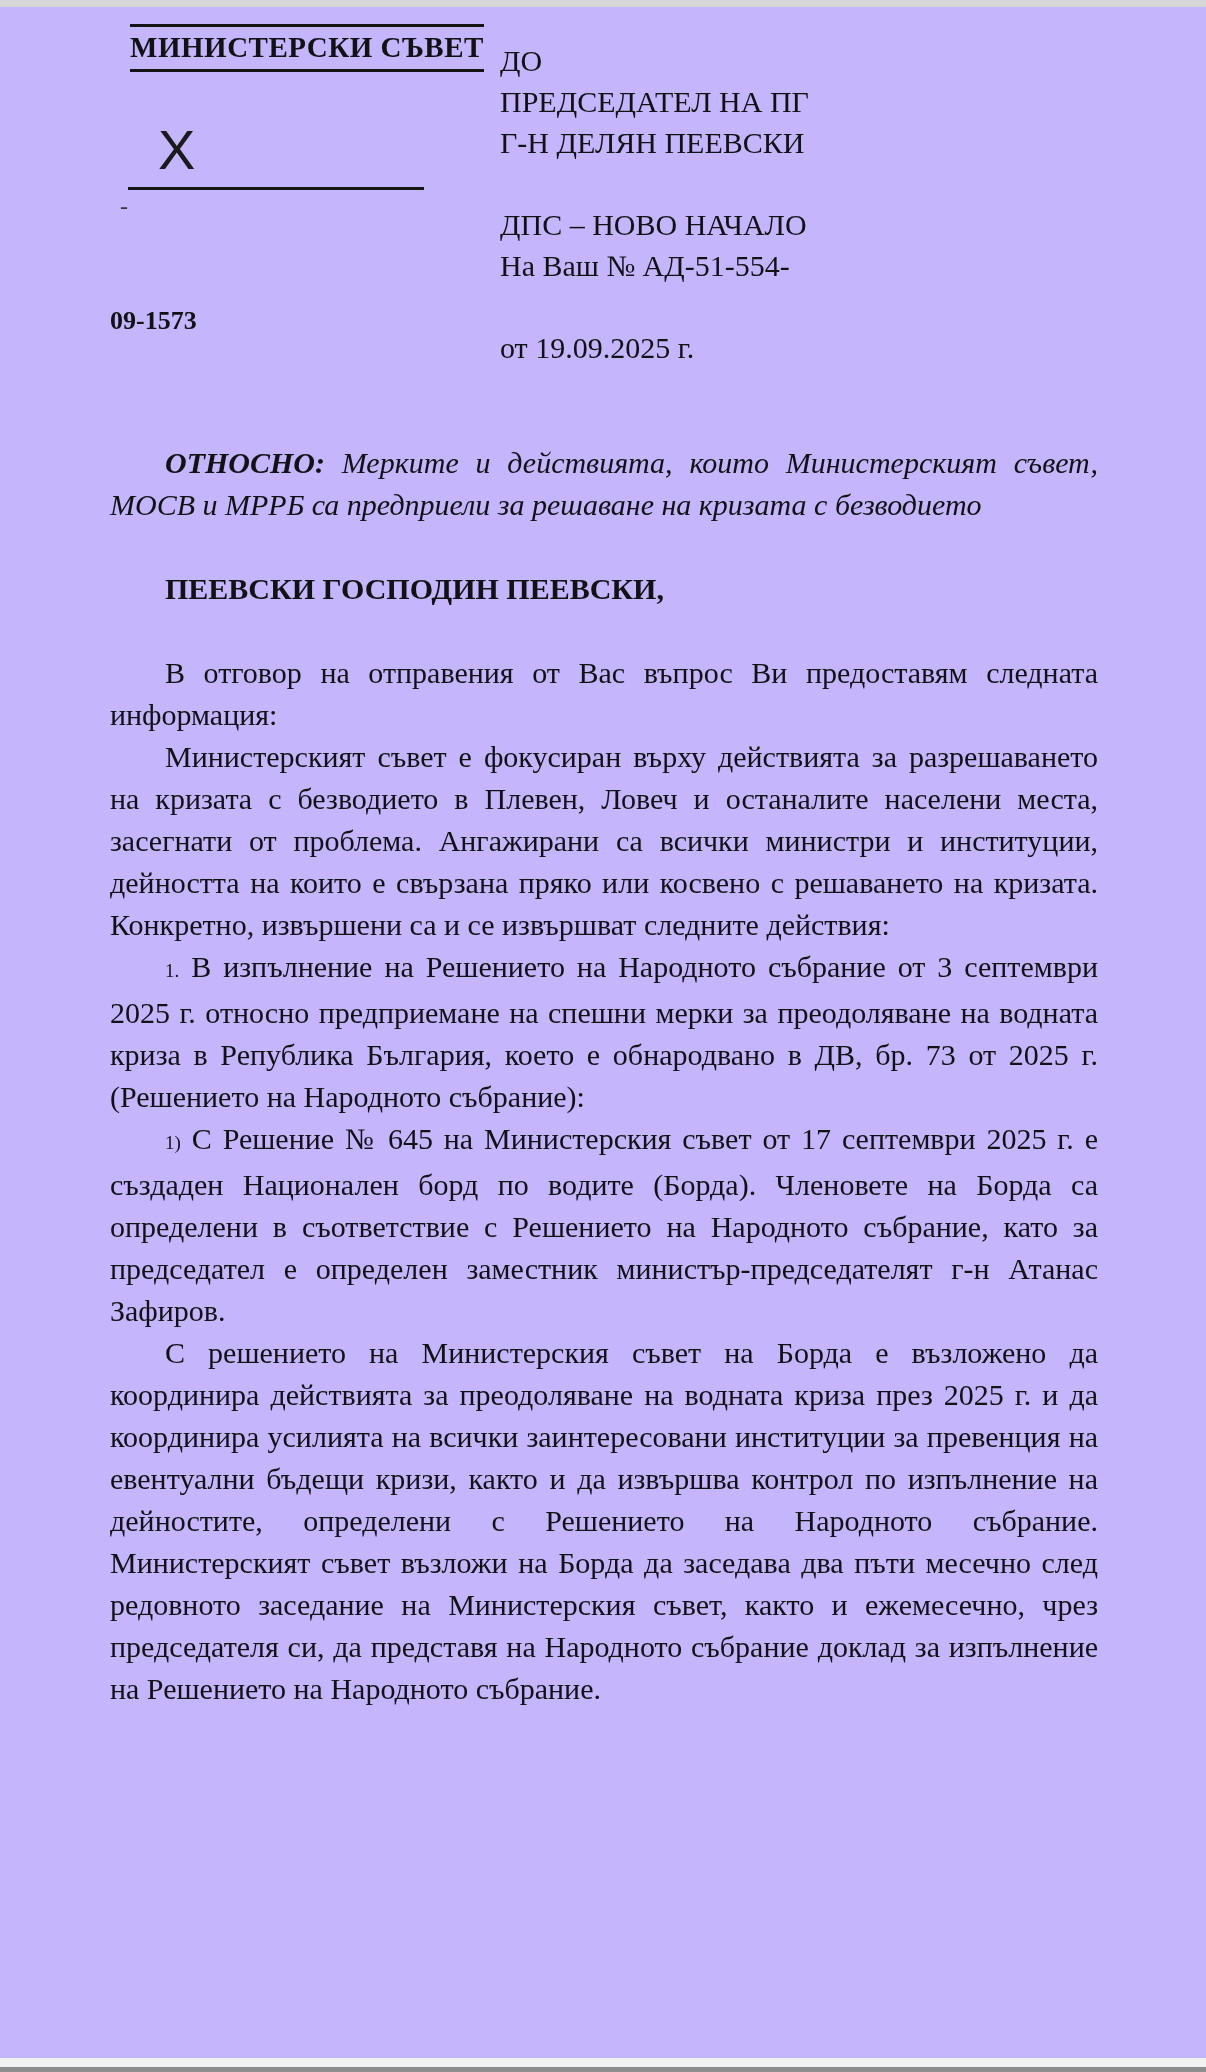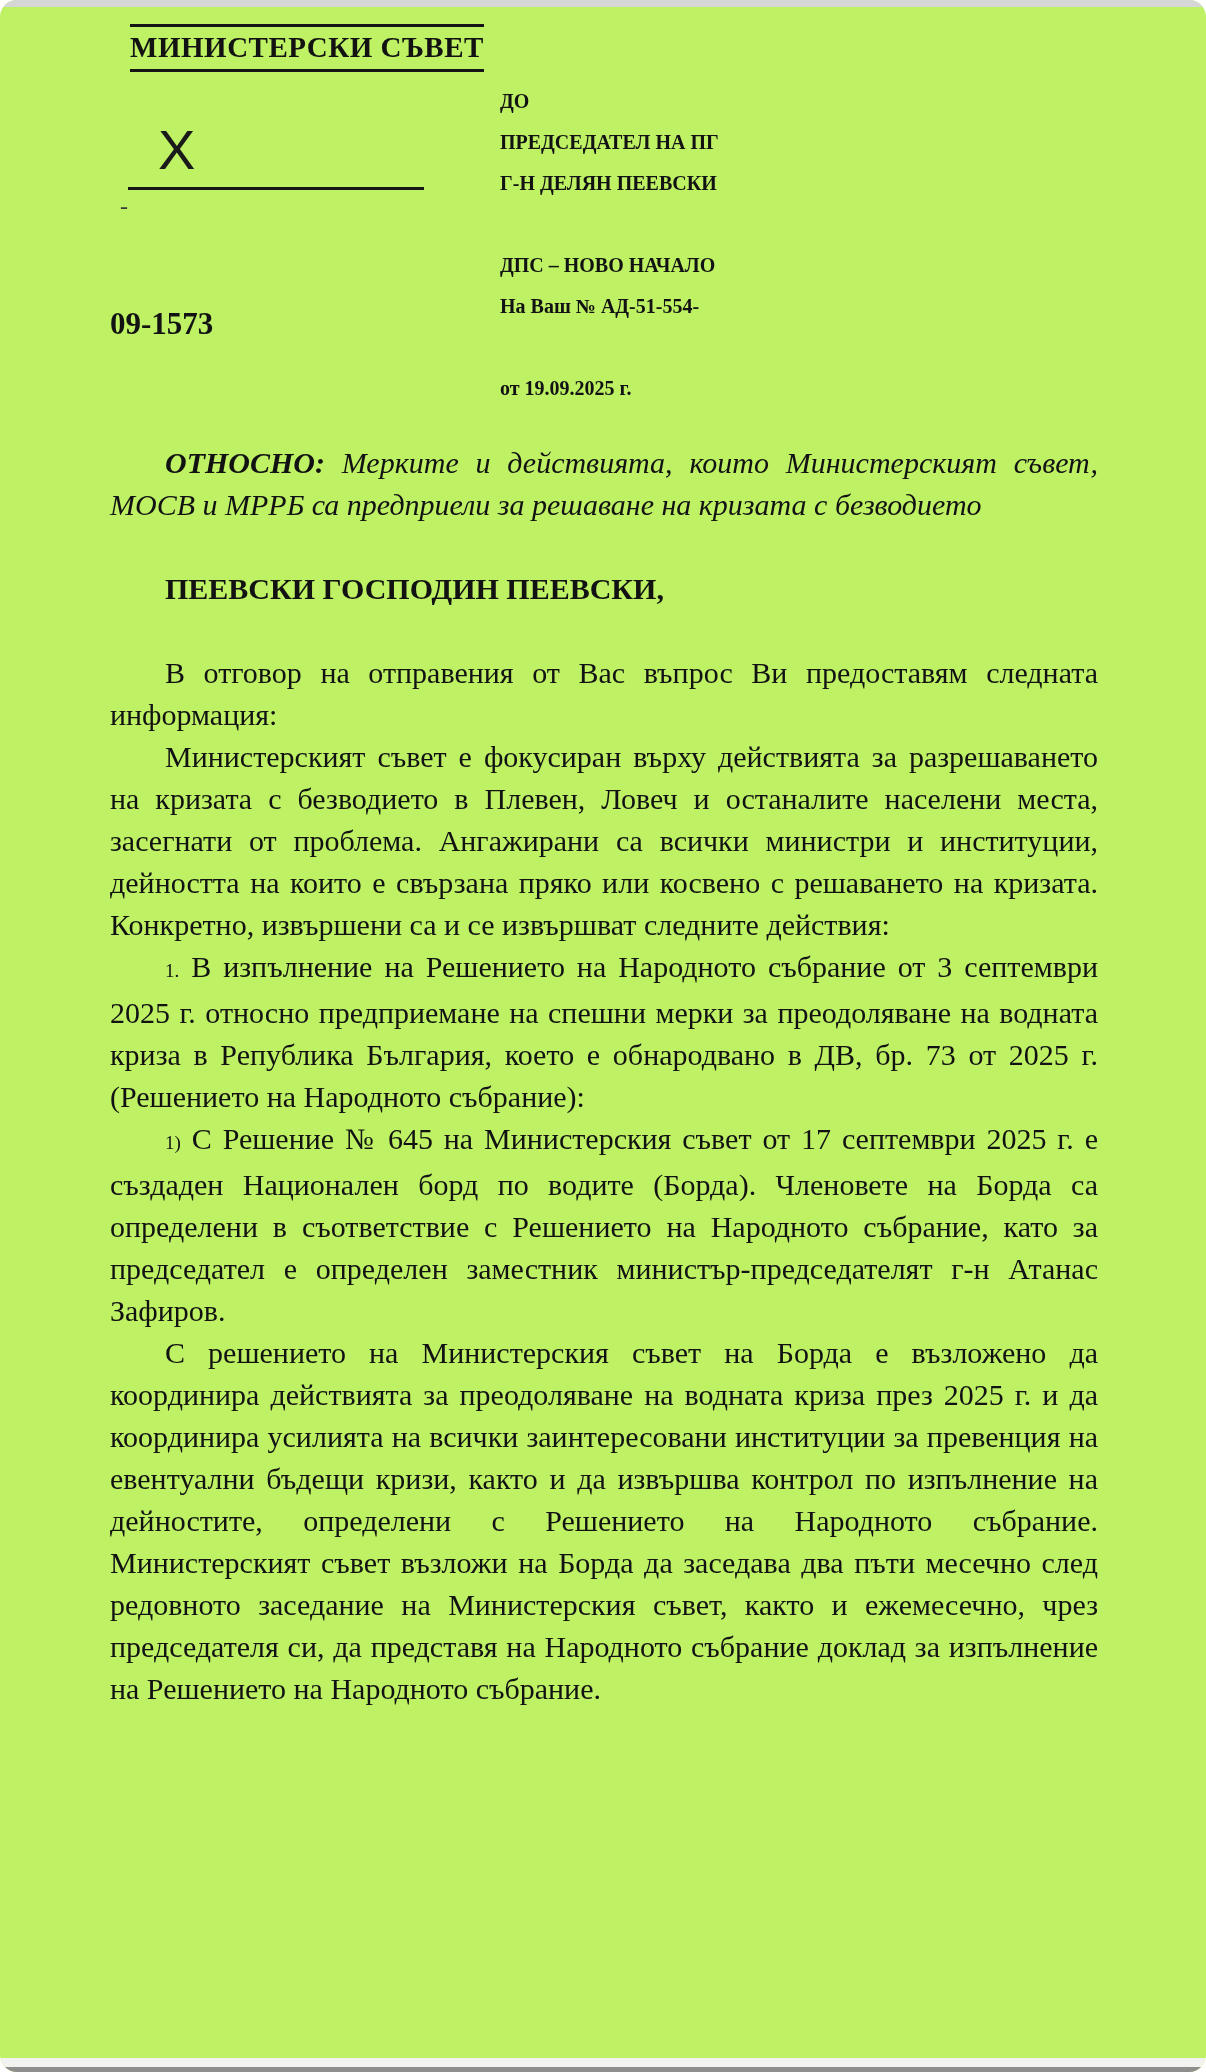--- a/index.html
+++ b/index.html
@@ -1,24 +1,23 @@
 <!DOCTYPE html>
 <html lang="bg"><head>
 <meta charset="utf-8">
 <style>
   html, body { margin: 0; padding: 0; background: #ffffff; }
   .page {
     position: relative;
     width: 1206px;
     height: 2072px;
-    background: #bef264;
+    background: #c4b5fd;
     overflow: hidden;
     font-family: "Liberation Serif", "DejaVu Serif", serif;
     color: #121212;
-    border-radius: 17px;
   }
   .edge-top {
     position: absolute; left: 0; top: 0; width: 100%; height: 7px;
     background: #d6d6d6;
   }
   .edge-bottom-light {
     position: absolute; left: 0; bottom: 5px; width: 100%; height: 9px;
     background: #f2f2f0;
   }
   .edge-bottom-dark {
@@ -46,25 +45,25 @@
   .sig-line {
     position: absolute; left: 128px; top: 187px; width: 296px; height: 3px;
     background: #161616;
   }
   .stray-mark {
     position: absolute; left: 120px; top: 193px;
     font-size: 24px; color: #3a3a3a;
   }
   .outgoing-number {
     position: absolute; left: 110px; top: 306px;
-    font-weight: bold; font-size: 31px;
+    font-weight: bold; font-size: 26px;
   }
   .recipient {
     position: absolute; left: 500px; top: 40px; width: 620px;
-    font-weight: bold; font-size: 20px; line-height: 41px; margin-top: 41px;
+    font-weight: normal; font-size: 30px; line-height: 41px;
   }
   .recipient .r-line { min-height: 41px; white-space: nowrap; }
   .letter-body {
     position: absolute; left: 110px; top: 442px; width: 988px;
     font-size: 30px; line-height: 42px;
     text-align: justify;
   }
   .letter-body p { margin: 0; text-indent: 55px; }
   .subject { margin-bottom: 42px !important; }
   .subject-label { font-weight: bold; font-style: italic; }

